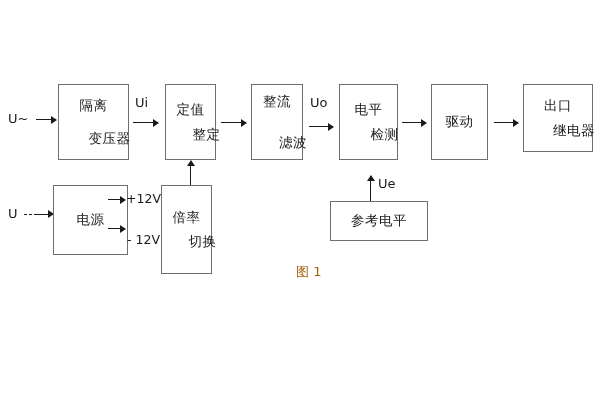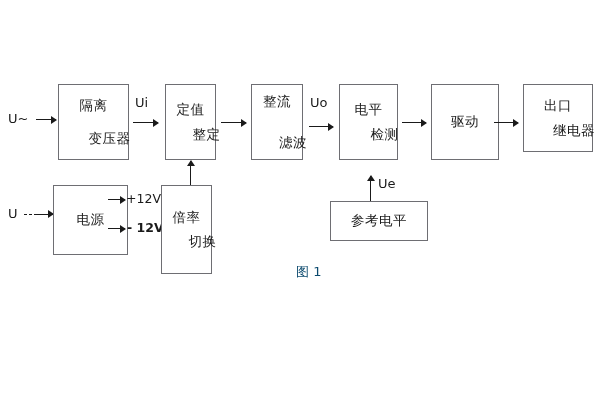--- a/index.html
+++ b/index.html
@@ -87,21 +87,21 @@
     left: 50%;
     transform: translateX(-50%);
     border-bottom: 6px solid #1a1a1a;
     border-left: 4px solid transparent;
     border-right: 4px solid transparent;
   }
   
   #caption {
     position: absolute;
     font-size: 13px;
-    color: #0c4a6e;
+    color: #a16207;
     white-space: nowrap;
   }
 </style>
 </head>
 <body>
 
 <div id="diagram">
 
   <div class="lbl" style="left:8px; top:112px;">U~</div>
   <div class="arrow-h" style="left:36px; top:119px; width:20px;"></div>
@@ -129,21 +129,21 @@
   <div class="lbl" style="left:310px; top:96px;">Uo</div>
   <div class="arrow-h" style="left:309px; top:126px; width:24px;"></div>
 
   <div class="block" style="left:339px; top:84px; width:59px; height:76px;">
     <span class="ln">电平</span>
     <span class="ln">检测</span>
   </div>
 
   <div class="arrow-h" style="left:402px; top:122px; width:24px;"></div>
 
-  <div class="block single" style="left:431px; top:84px; width:68px; height:76px;">
+  <div class="block single" style="left:431px; top:84px; width:57px; height:76px;">
     <span class="ln">驱动</span>
   </div>
 
   <div class="arrow-h" style="left:494px; top:122px; width:24px;"></div>
 
   <div class="block" style="left:523px; top:84px; width:70px; height:68px;">
     <span class="ln">出口</span>
     <span class="ln">继电器</span>
   </div>
 
@@ -152,21 +152,21 @@
   <div class="arrow-h" style="left:36px; top:213.5px; width:17px;"></div>
 
   <div class="block single" style="left:53px; top:185px; width:75px; height:70px;">
     <span class="ln">电源</span>
   </div>
 
   <div class="arrow-h" style="left:108px; top:199px; width:17px;"></div>
   <div class="lbl small" style="left:126px; top:193px;">+12V</div>
 
   <div class="arrow-h" style="left:108px; top:228px; width:17px;"></div>
-  <div class="lbl small" style="left:127px; top:222px;font-weight:bold;">- 12V</div>
+  <div class="lbl small" style="left:127px; top:234px;">- 12V</div>
 
   <div class="block" style="left:161px; top:185px; width:51px; height:89px;">
     <span class="ln">倍率</span>
     <span class="ln">切换</span>
   </div>
 
   <div class="arrow-v" style="left:190px; top:161px; height:24px;"></div>
 
   <div class="block single" style="left:330px; top:201px; width:98px; height:40px;">
     <span class="ln">参考电平</span>

